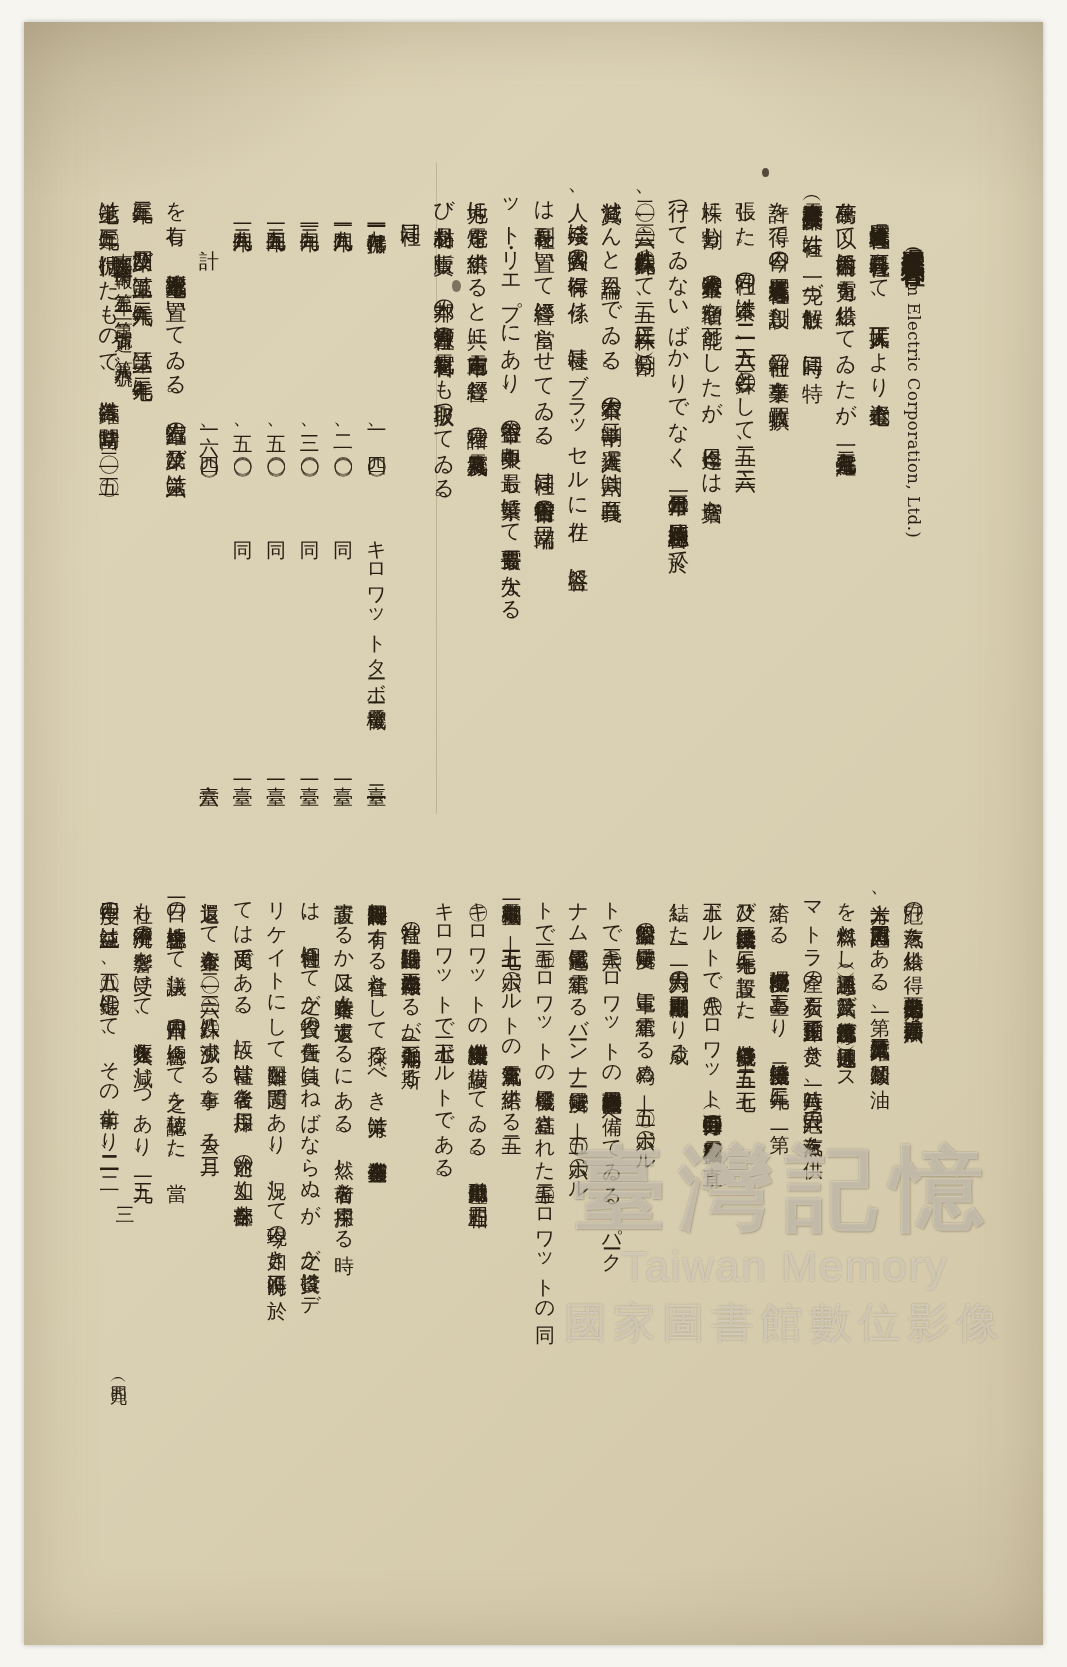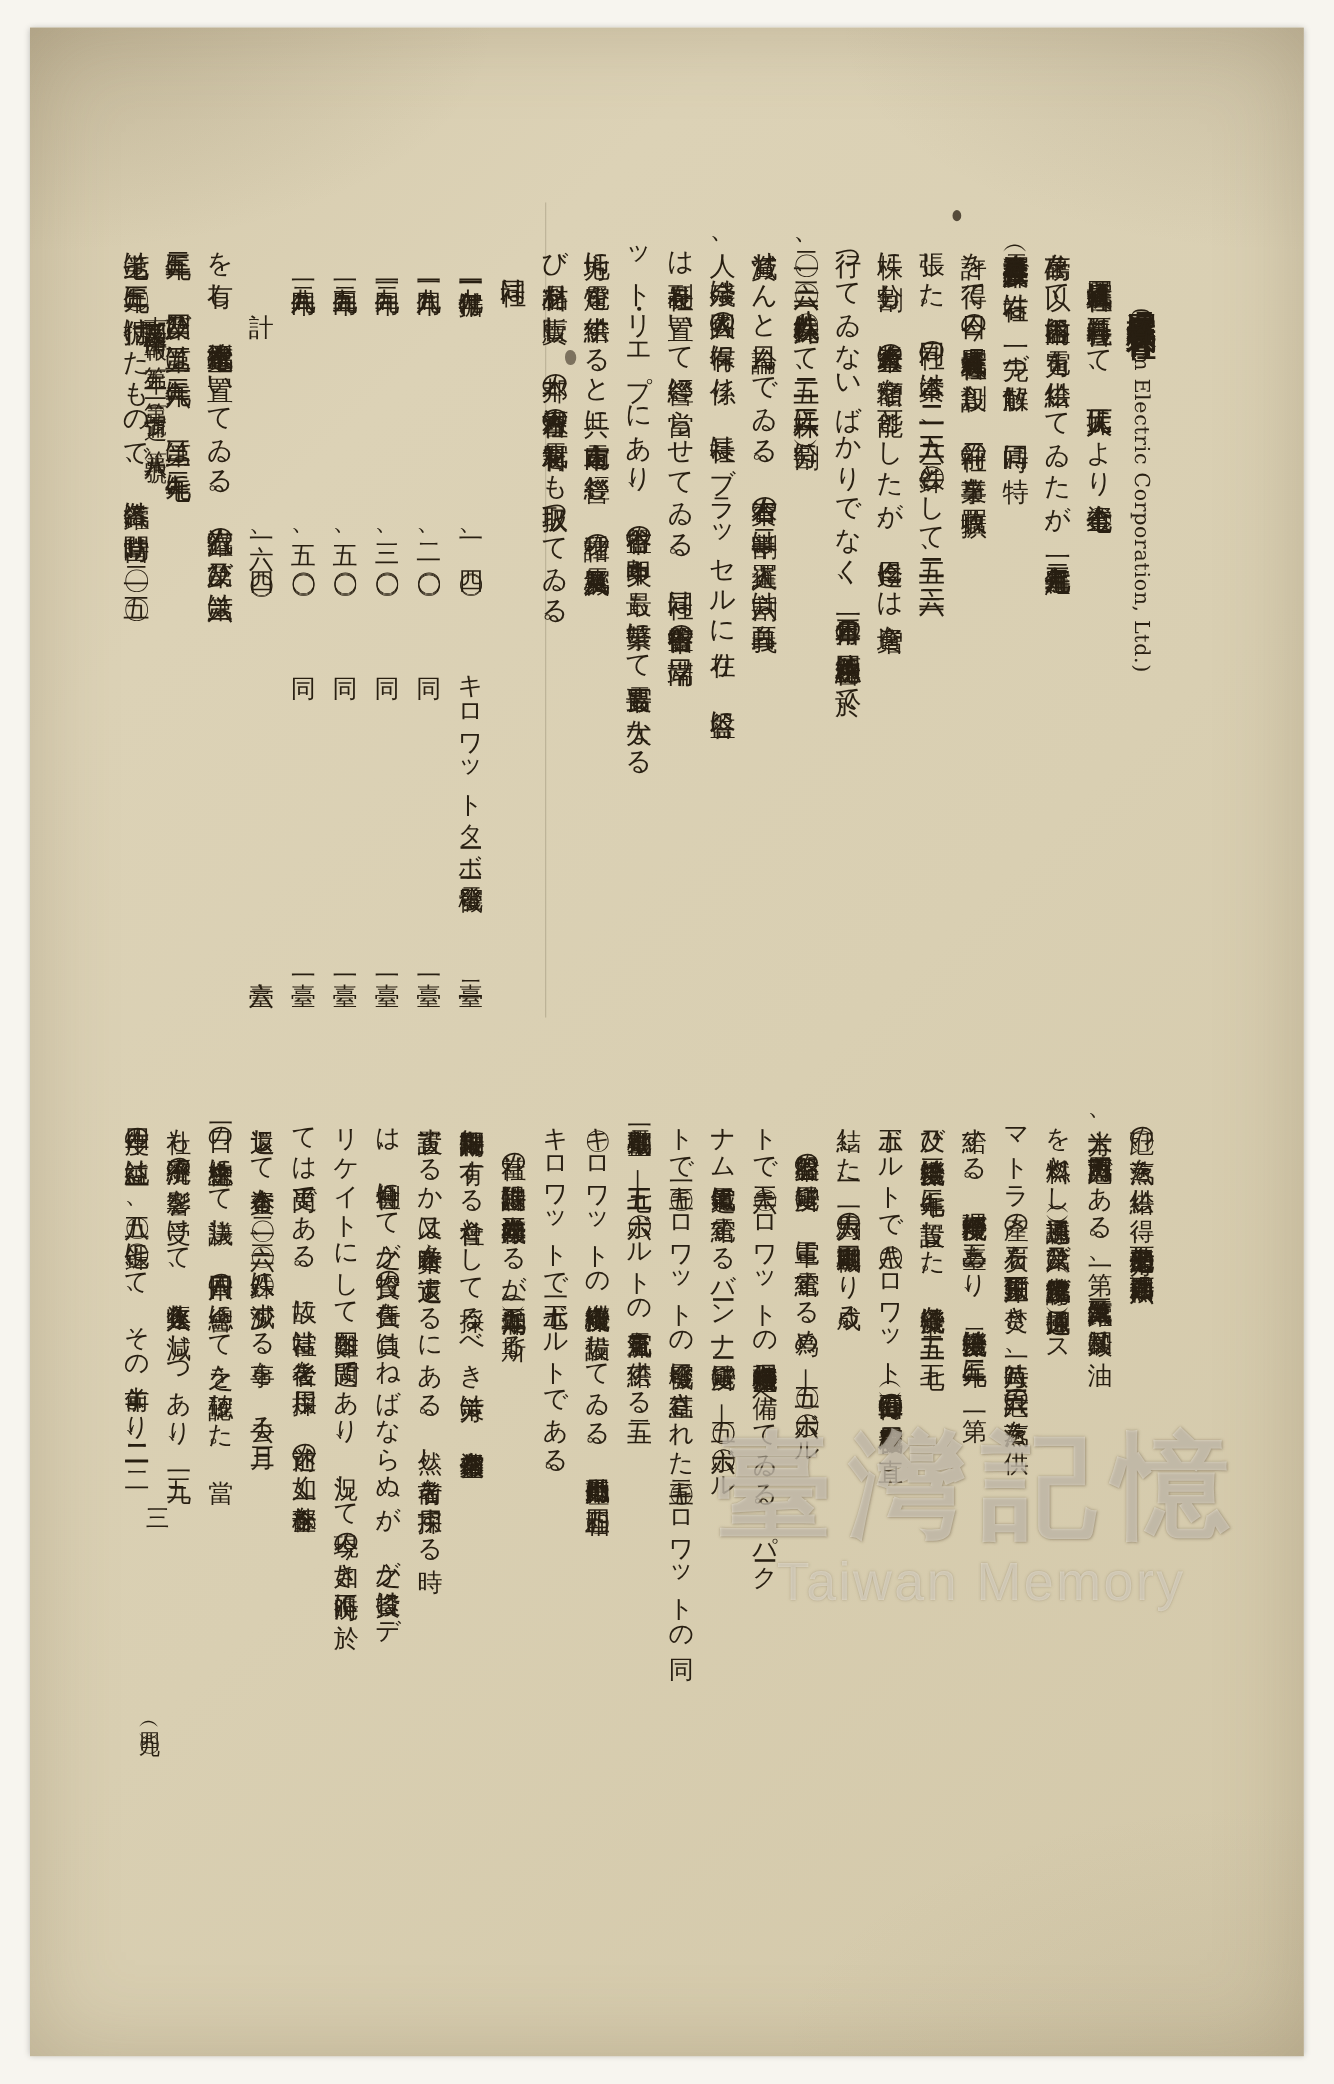--- a/index.html
+++ b/index.html
@@ -178,13 +178,14 @@
       <div class="line">返還して資本金を二〇、三〇六、八八〇銖に減少する事を、去る三月</div>
       <div class="line">一日の株主總會にて決議し、同十八日の總會にて之を確認した。當</div>
       <div class="line">社も經濟不況の影響を受けて、逐年收入を減じつゝあり、一九三</div>
       <div class="line">四年度の純益は一、五八〇、〇七〇銖にて、その前年より二二二、二</div>
     </div>
 </div>
 
 <div class="watermark">
   <div class="wm1">臺灣記憶</div>
   <div class="wm2">Taiwan Memory</div>
+  <div class="wm3">國家圖書館數位影像</div>
 </div>
 
 </body></html>

